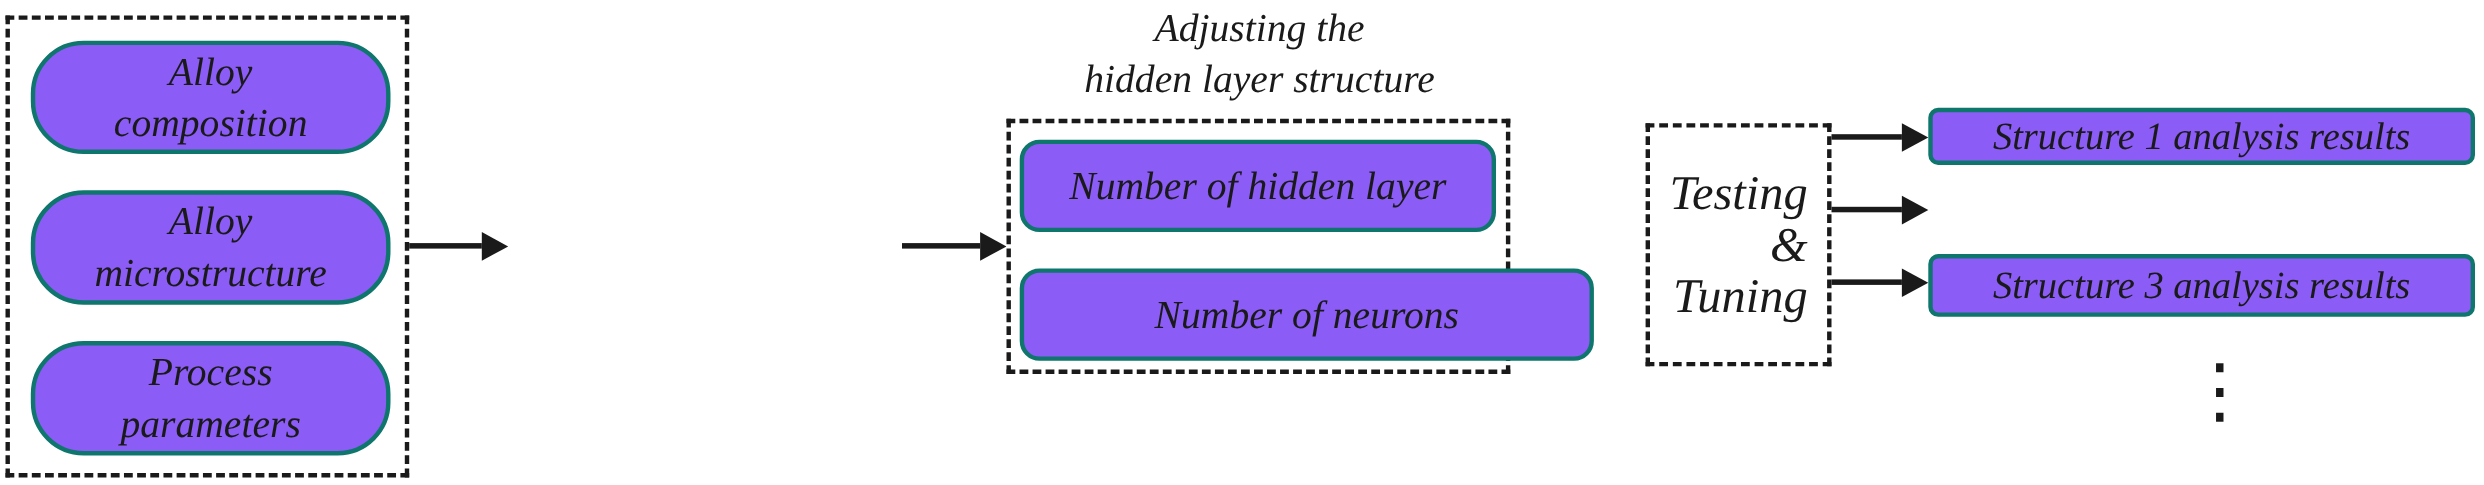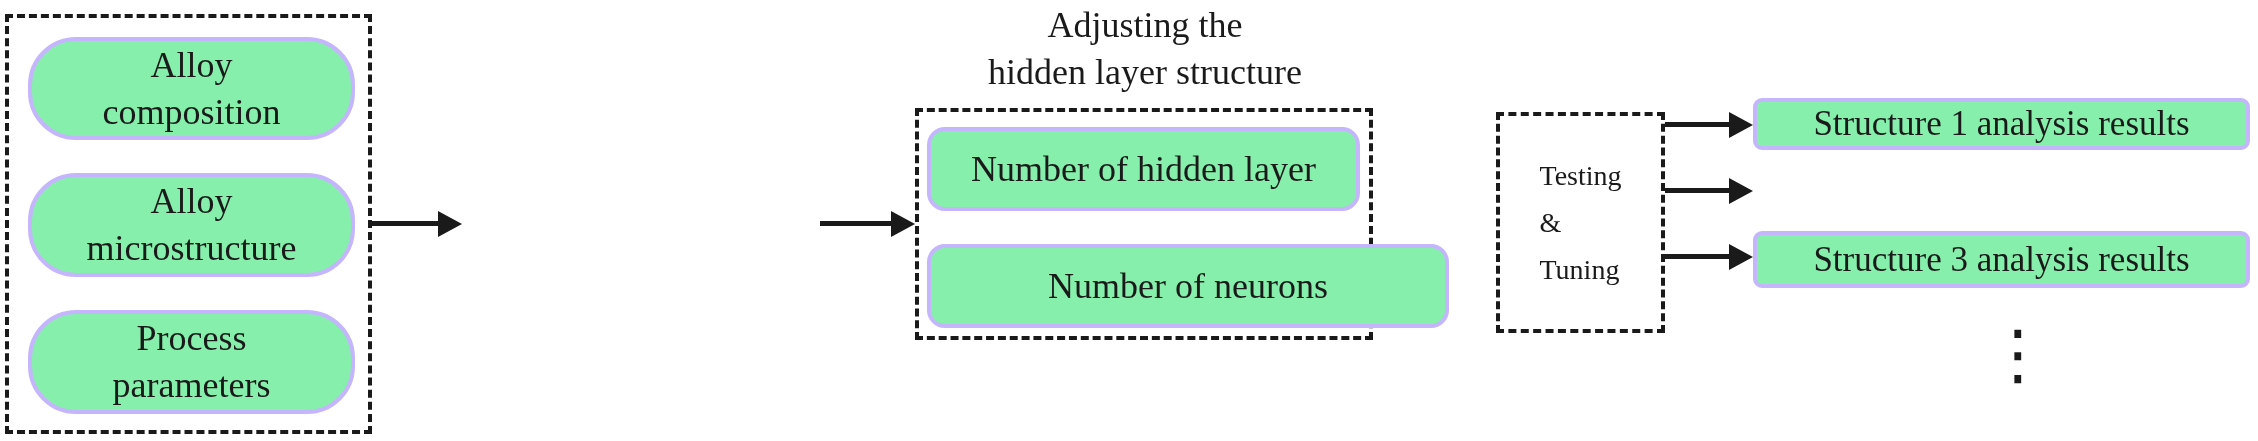--- a/index.html
+++ b/index.html
@@ -5,32 +5,32 @@
   html, body { margin: 0; padding: 0; background: #ffffff; }
   #canvas {
     position: relative;
     width: 2258px;
     height: 441px;
     background: #ffffff;
     font-family: "Liberation Serif", "DejaVu Serif", serif;
     color: #1a1a1a;
     overflow: hidden;
   }
-  .abs { position: absolute; box-sizing: border-box; }
+  .abs { position: absolute; box-sizing: border-box; font-style: italic; }
 
   
   .dashed-box {
     border: 4px dashed #1a1a1a;
     background: #ffffff;
   }
 
   
   .node {
-    border: 4px solid #c4b5fd;
-    background: #86efac;
+    border: 4px solid #0f766e;
+    background: #8b5cf6;
     display: flex;
     align-items: center;
     justify-content: center;
     text-align: center;
     white-space: pre-line;
   }
   .pill   { border-radius: 48px; font-size: 36px; line-height: 47px; }
   .proc   { border-radius: 30px; font-size: 36px; line-height: 50px; }
   .hlbox  { border-radius: 18px; font-size: 36px; }
   .result { border-radius: 9px; font-size: 35px; }
@@ -38,23 +38,23 @@
   .section-title {
     text-align: center;
     white-space: pre-line;
     font-size: 36px;
     line-height: 47px;
   }
   .testing-label {
     display: flex;
     align-items: center;
     justify-content: center;
-    text-align: left;
+    text-align: right;
     white-space: pre-line;
-    font-size: 28px;
+    font-size: 44px;
     line-height: 47px;
   }
 
   
   .arrow {
     position: absolute;
     height: 5px;
     background: #1a1a1a;
   }
   .arrow::after {

